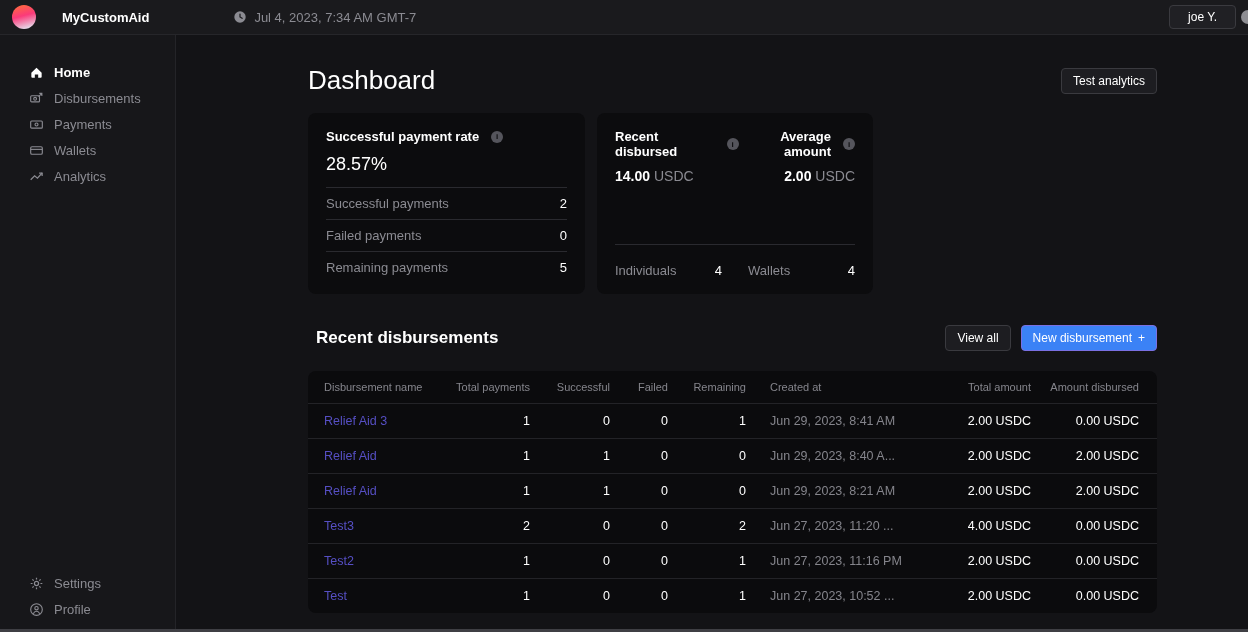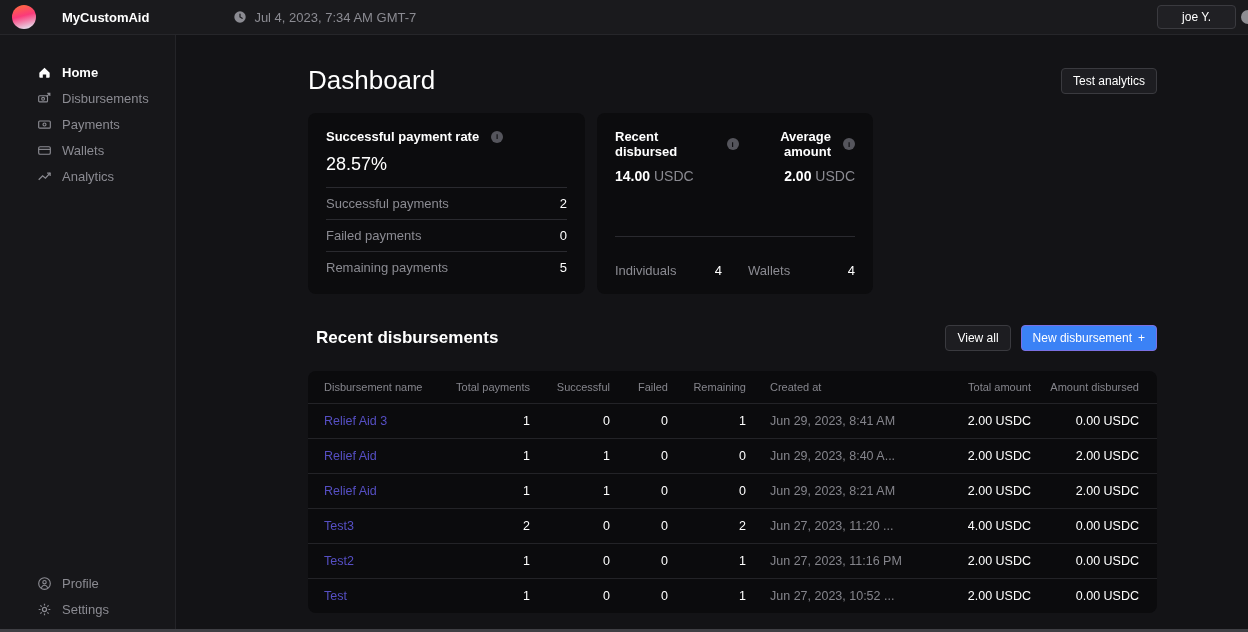--- a/index.html
+++ b/index.html
@@ -17,28 +17,28 @@
   }
   .logo {
     width:24px; height:24px; border-radius:50%; flex:0 0 auto;
     background:linear-gradient(165deg,#ff6a3d 5%,#fb3a7a 45%,#e3e9f4 95%);
   }
   .app-name { font-size:13px; font-weight:700; margin-left:26px; }
   .top-datetime { display:flex; align-items:center; gap:7px; color:#8b8b92; font-size:13px; margin-left:84px; }
   .clock { width:14px; height:14px; display:flex; }
   .user-btn {
     margin-left:auto; background:#202024; border:1px solid #3a3a3f; color:#fff;
-    font-size:12px; padding:4px 24px; border-radius:4px; cursor:pointer; font-family:inherit;
+    font-size:12px; padding:4px 18px; border-radius:4px; cursor:pointer; font-family:inherit;
   }
   .edge-circle { position:absolute; right:-7px; top:10px; width:14px; height:14px; border-radius:50%; background:#8e8e93; }
   
   .shell { display:flex; height:597px; }
   .sidebar {
     width:176px; flex:0 0 176px; background:#17171a; border-right:1px solid #242428;
-    display:flex; flex-direction:column; padding:24px 16px 10px;
+    display:flex; flex-direction:column; padding:24px 8px 10px;
   }
   .side-item {
     display:flex; align-items:center; gap:10px; padding:0 21px; height:26px;
     color:#8b8b92; font-size:13px; cursor:pointer; white-space:nowrap;
   }
   .side-item.active { color:#fff; font-weight:700; }
   .side-icon { width:15px; height:15px; display:flex; flex:0 0 auto; }
   .side-icon svg { width:15px; height:15px; }
   .sidebar-bottom { margin-top:auto; }
   .main { flex:1; overflow:hidden; }
@@ -64,21 +64,21 @@
   }
   .rate-value { font-size:18px; margin-top:10px; }
   .stat-rows { margin-top:12px; }
   .stat-row { display:flex; justify-content:space-between; align-items:center; height:32px; border-top:1px solid #2a2a2f; font-size:13px; }
   .stat-label { color:#8b8b92; }
   .card2-top { display:flex; justify-content:space-between; }
   .c2col.right { text-align:right; }
   .c2col.right .card-title { justify-content:flex-end; }
   .c2-amount { margin-top:9px; font-size:14px; font-weight:700; }
   .c2-cur { color:#8b8b92; font-weight:400; }
-  .card2-footer { margin-top:auto; border-top:1px solid #2a2a2f; padding-top:26px; display:flex; gap:26px; font-size:13px; }
+  .card2-footer { margin-top:auto; border-top:1px solid #2a2a2f; padding-top:18px; display:flex; gap:26px; font-size:13px; }
   .c2f-cell { flex:1; display:flex; justify-content:space-between; }
   .c2f-label { color:#8b8b92; }
   
   .section-head { display:flex; align-items:center; margin-top:26px; }
   .section-title { font-size:17px; font-weight:700; flex:1; margin:8px; }
   .section-actions { display:flex; gap:10px; }
   
   .table-wrap { margin-top:15px; background:#0b0b0d; border-radius:8px; overflow:hidden; }
   table { border-collapse:collapse; width:849px; table-layout:fixed; }
   th { font-size:11px; color:#85858c; font-weight:500; height:32px; padding:0; }
@@ -158,36 +158,36 @@
               <path d="M1.8 11.5 6 7.2l3 2.6 5-5.5"></path>
               <path d="M10.8 4.3H14v3.2"></path>
             </svg>
           </span>
           <span>Analytics</span>
         </div>
       </div>
     <div class="sidebar-bottom">
         <div class="side-item">
           <span class="side-icon">
+            <svg viewBox="0 0 16 16" fill="none" stroke="currentColor" stroke-width="1.3">
+              <circle cx="8" cy="8" r="2.2"></circle>
+              <path d="M8 1.8v2M8 12.2v2M1.8 8h2M12.2 8h2M3.6 3.6 5 5M11 11l1.4 1.4M12.4 3.6 11 5M5 11l-1.4 1.4"></path>
+            </svg>
+          </span>
+          <span>Settings</span>
+        </div>
+        <div class="side-item">
+          <span class="side-icon">
             <svg viewBox="0 0 16 16" fill="none" stroke="currentColor" stroke-width="1.2">
               <circle cx="8" cy="8" r="6.2"></circle>
               <circle cx="8" cy="6.6" r="1.8"></circle>
               <path d="M4.6 12.6c.7-1.8 1.9-2.7 3.4-2.7s2.7.9 3.4 2.7"></path>
             </svg>
           </span>
           <span>Profile</span>
-        </div>
-        <div class="side-item">
-          <span class="side-icon">
-            <svg viewBox="0 0 16 16" fill="none" stroke="currentColor" stroke-width="1.3">
-              <circle cx="8" cy="8" r="2.2"></circle>
-              <path d="M8 1.8v2M8 12.2v2M1.8 8h2M12.2 8h2M3.6 3.6 5 5M11 11l1.4 1.4M12.4 3.6 11 5M5 11l-1.4 1.4"></path>
-            </svg>
-          </span>
-          <span>Settings</span>
         </div>
       </div>
   </div>
 
   <div class="main">
     <div class="content">
 
       <div class="page-head">
         <h1 class="page-title">Dashboard</h1>
         <button class="btn">Test analytics</button>

